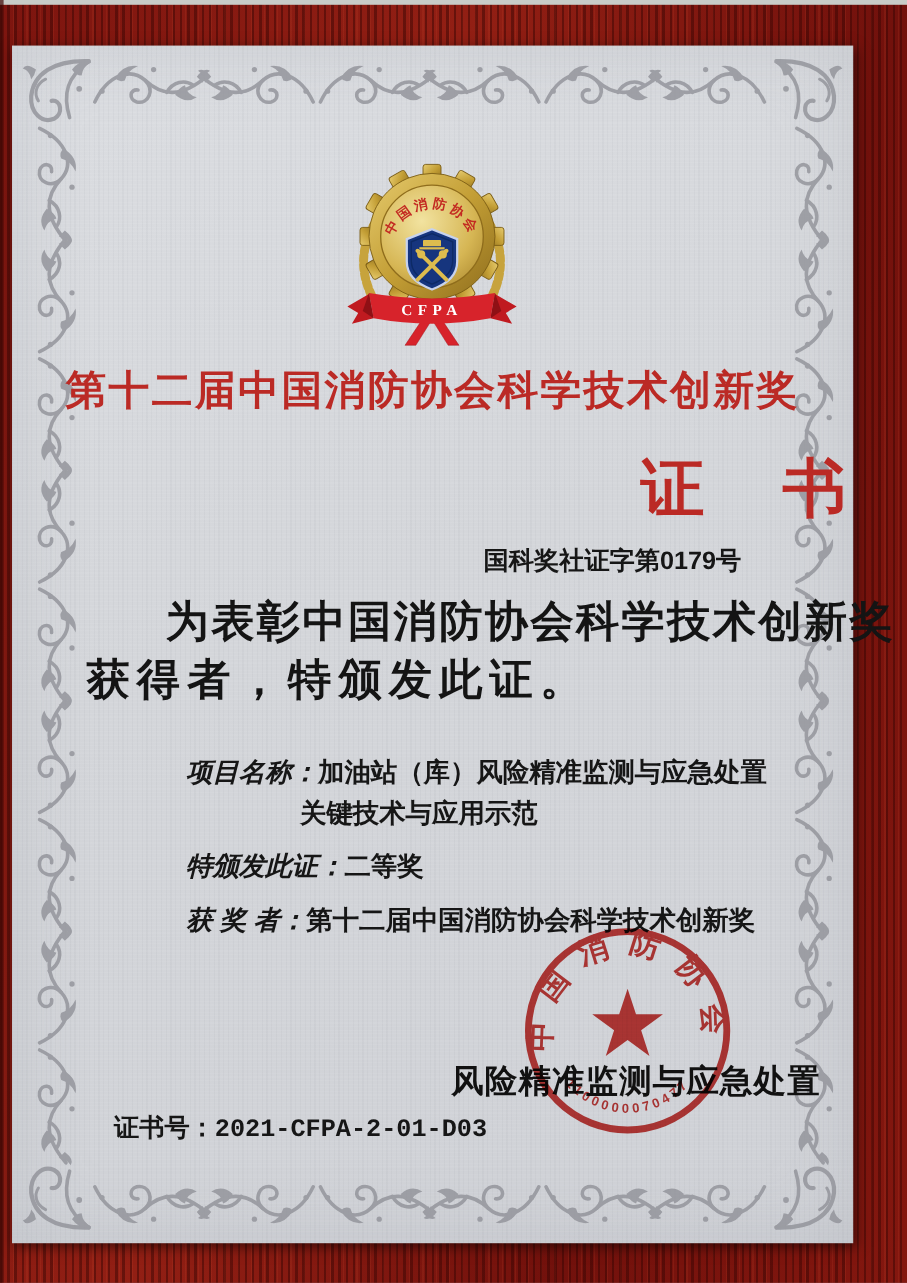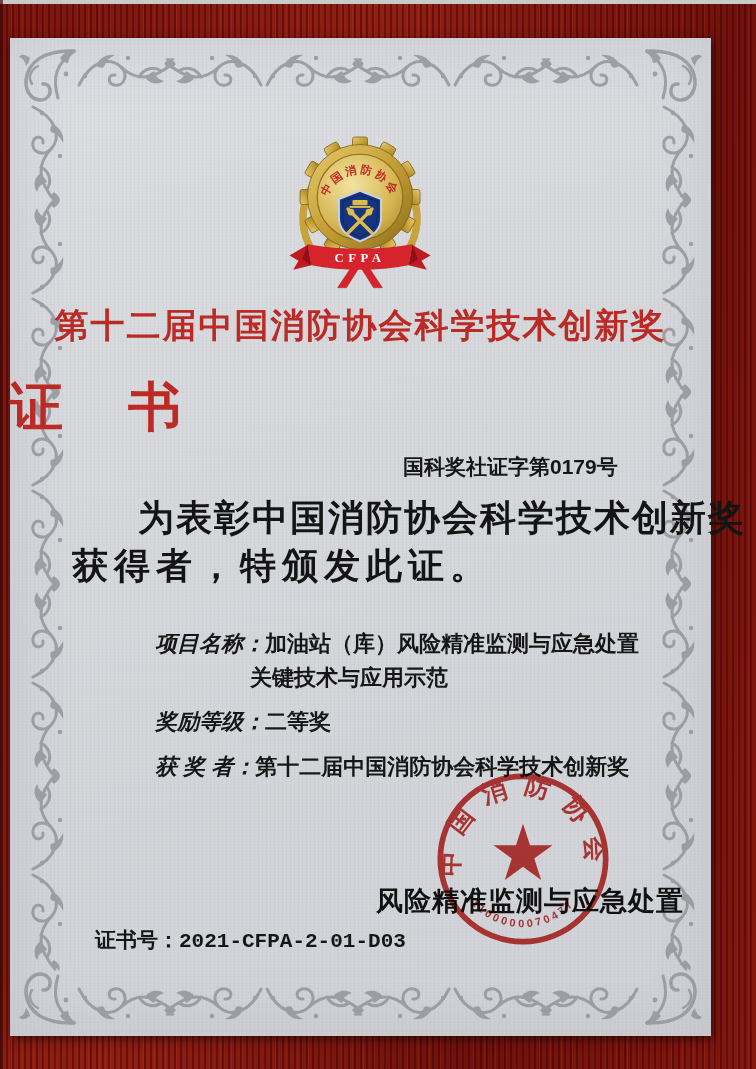--- a/index.html
+++ b/index.html
@@ -25,21 +25,21 @@
       linear-gradient(160deg,#dbdde1 0%,#d4d6da 45%,#cfd1d6 100%);
     box-shadow:2px 3px 10px rgba(0,0,0,.55), inset 0 0 60px rgba(150,155,165,.25);
   }
   .ornament{position:absolute;left:0;top:0;width:701px;height:998px;opacity:.78;pointer-events:none;}
   .emblem{position:absolute;left:275px;top:90px;width:150px;height:auto;}
   .award-title{
     position:absolute;left:0;top:265px;width:100%;margin:0;text-align:center;
     font-size:34px;font-weight:bold;letter-spacing:2px;color:#bb2a25;white-space:nowrap;
   }
   .cert-title{
-    position:absolute;left:0;top:334px;width:100%;text-align:left;
+    position:absolute;left:0;top:334px;width:100%;text-align:right;
     font-size:53px;font-weight:bold;color:#bb2a25;letter-spacing:6px;white-space:nowrap;
   }
   .issue-no{
     position:absolute;left:393px;top:415px;font-size:21px;font-weight:bold;color:#161616;
     font-family:"Liberation Sans","DejaVu Sans",sans-serif;white-space:nowrap;
   }
   .body-line{position:absolute;margin:0;font-size:36px;font-weight:600;color:#141414;white-space:nowrap;}
   .body-1{left:128px;top:456px;letter-spacing:2px;}
   .body-2{left:62px;top:504px;letter-spacing:6px;}
   .row{
@@ -219,21 +219,21 @@
   <p class="body-line body-1">为表彰中国消防协会科学技术创新奖</p>
   <p class="body-line body-2">获得者，特颁发此证。</p>
 
   <div class="row row-project">
     <span class="lbl">项目名称：</span><span>加油站（库）风险精准监测与应急处置</span>
   </div>
   <div class="row row-project2">
     <span>关键技术与应用示范</span>
   </div>
   <div class="row row-grade">
-    <span class="lbl">奖励等级：</span><span>二等奖</span>
+    <span class="lbl">特颁发此证：</span><span>二等奖</span>
   </div>
   <div class="row row-winner">
     <span class="lbl">获 奖 者：</span><span>第十二届中国消防协会科学技术创新奖</span>
   </div>
 
   <div class="date-line">风险精准监测与应急处置</div>
 
   <div class="cert-no">
     <span>证书号：</span><span>2021-CFPA-2-01-D03</span>
   </div>

